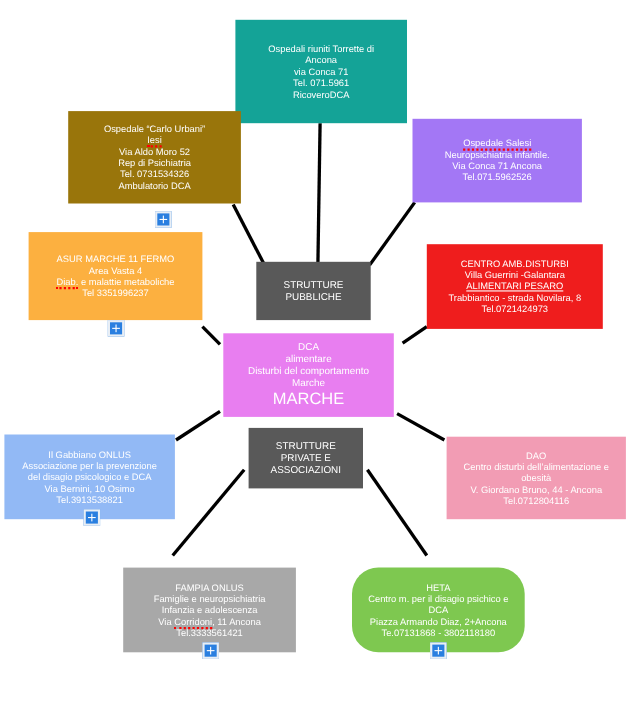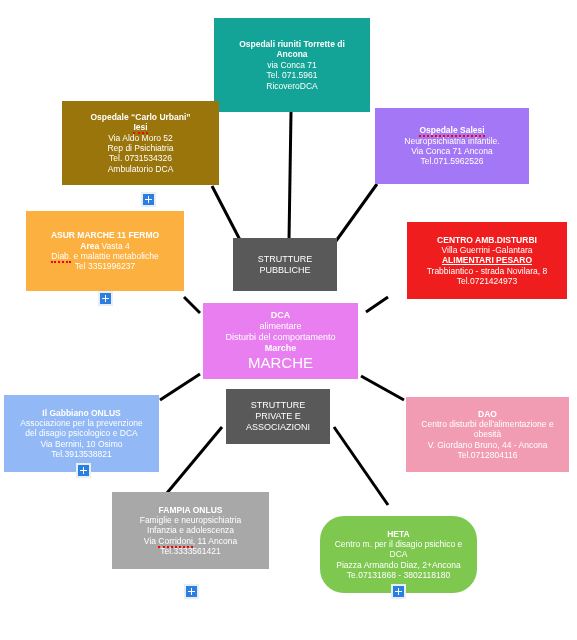--- a/index.html
+++ b/index.html
@@ -35,21 +35,21 @@
     flex-direction: column;
     align-items: center;
     justify-content: center;
     padding: 4px 6px;
     z-index: 2;
   }
   .node .ln {
     display: block;
     width: 100%;
   }
-  .b { font-weight: bold; }
+  .b { font-weight: normal; }
   .spell {
     border-bottom: 2px dotted #ff0000;
     padding-bottom: 0px;
   }
   .uline { text-decoration: underline; }
   .big { font-size: 15px; }
   .plus {
     position: absolute;
     width: 15px;
     height: 15px;
@@ -111,21 +111,21 @@
         <span class="ln">Via Conca 71 Ancona</span>
         <span class="ln">Tel.071.5962526</span>
       </div>
       <div class="node" style="left: 26px; top: 211px; width: 158px; height: 80px; background: rgb(252, 176, 64); font-size: 8.5px;">
         <span class="ln b">ASUR MARCHE 11 FERMO</span>
         <span class="ln"><span class="b">Area</span><span> Vasta 4</span></span>
         <span class="ln"><span class="spell">Diab.</span><span> e malattie metaboliche</span></span>
         <span class="ln">Tel 3351996237</span>
       </div>
       <div class="plus" style="left: 98px; top: 291px;"></div>
-      <div class="node" style="left: 388px; top: 222px; width: 160px; height: 77px; background: rgb(239, 29, 29); font-size: 8.5px; margin-left: 19px;">
+      <div class="node" style="left: 388px; top: 222px; width: 160px; height: 77px; background: rgb(239, 29, 29); font-size: 8.5px;">
         <span class="ln b">CENTRO AMB.DISTURBI</span>
         <span class="ln">Villa Guerrini -Galantara</span>
         <span class="ln b uline">ALIMENTARI PESARO</span>
         <span class="ln">Trabbiantico - strada Novilara, 8</span>
         <span class="ln">Tel.0721424973</span>
       </div>
       <div class="node" style="left: 4px; top: 395px; width: 155px; height: 77px; background: rgb(146, 185, 245); font-size: 8.5px;">
         <span class="ln b">Il Gabbiano ONLUS</span>
         <span class="ln">Associazione per la prevenzione</span>
         <span class="ln">del disagio psicologico e DCA</span>
@@ -133,21 +133,21 @@
         <span class="ln">Tel.3913538821</span>
       </div>
       <div class="plus" style="left: 76px; top: 463px;"></div>
       <div class="node" style="left: 406px; top: 397px; width: 163px; height: 75px; background: rgb(242, 156, 180); font-size: 8.5px;">
         <span class="ln b">DAO</span>
         <span class="ln">Centro disturbi dell’alimentazione e</span>
         <span class="ln">obesità</span>
         <span class="ln">V. Giordano Bruno, 44 - Ancona</span>
         <span class="ln">Tel.0712804116</span>
       </div>
-      <div class="node" style="left: 112px; top: 492px; width: 157px; height: 77px; background: rgb(168, 168, 168); font-size: 8.5px;">
+      <div class="node" style="left: 112px; top: 516px; width: 157px; height: 77px; background: rgb(168, 168, 168); font-size: 8.5px;">
         <span class="ln b">FAMPIA ONLUS</span>
         <span class="ln">Famiglie e neuropsichiatria</span>
         <span class="ln">Infanzia e adolescenza</span>
         <span class="ln"><span>Via </span><span class="spell">Corridoni</span><span>, 11 Ancona</span></span>
         <span class="ln">Tel.3333561421</span>
       </div>
       <div class="plus" style="left: 184px; top: 584px;"></div>
       <div class="node" style="left: 320px; top: 516px; width: 157px; height: 77px; background: rgb(126, 200, 80); font-size: 8.5px; border-radius: 24px;">
         <span class="ln b">HETA</span>
         <span class="ln">Centro m. per il disagio psichico e</span>

